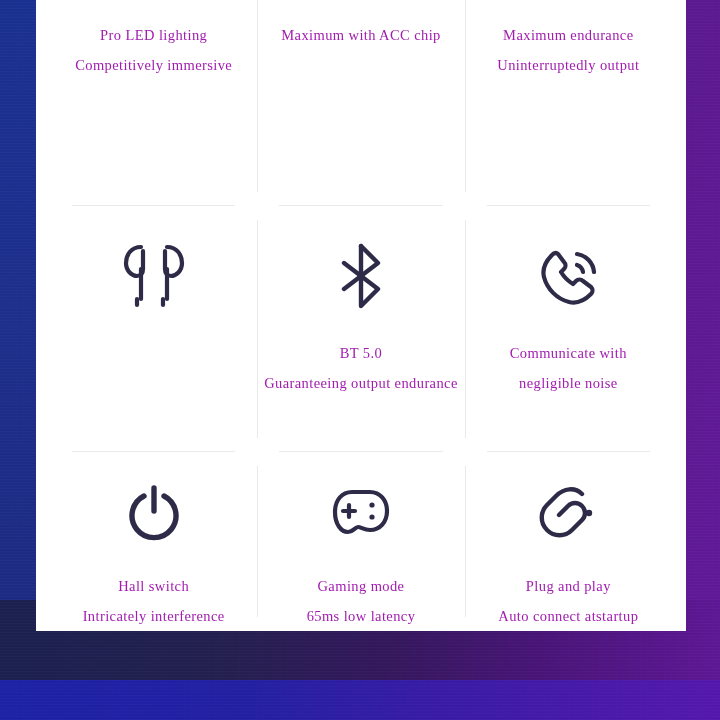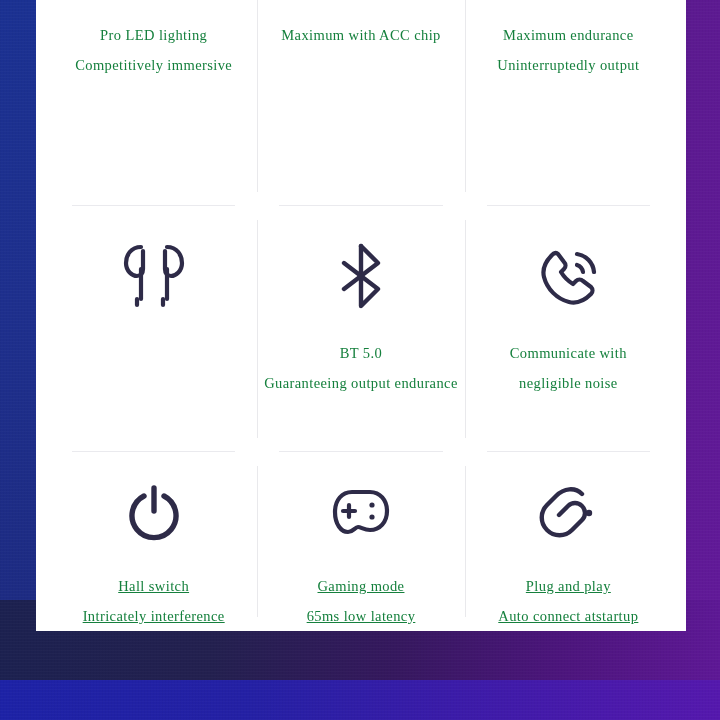--- a/index.html
+++ b/index.html
@@ -71,26 +71,26 @@
     height:96px;display:flex;align-items:flex-end;justify-content:center;
     color:#2e2b48;
   }
   .cell.row1 .icon{height:64px;align-items:flex-end;margin-top:-22px;}
   .cell.row2 .icon{height:104px;align-items:center;}
   .cell.row3 .icon{height:92px;align-items:center;}
   .icon svg{display:block;}
 
   .lines{
     margin-top:10px;text-align:center;
-    color:#15803d;font-size:14.5px;line-height:30px;
+    color:#a21caf;font-size:14.5px;line-height:30px;
     letter-spacing:.4px;
     white-space:nowrap;
   }
   .cell.row1 .lines{margin-top:18px;}
-  .cell.row3 .lines{margin-top:16px;text-decoration:underline;}
+  .cell.row3 .lines{margin-top:16px;}
   .line{display:block;}
 </style>
 </head>
 <body>
 
 <div id="stage">
 
   <div class="bg-base"></div>
   <div class="bg-left-col"></div>
   <div class="bg-dark-band"></div>

